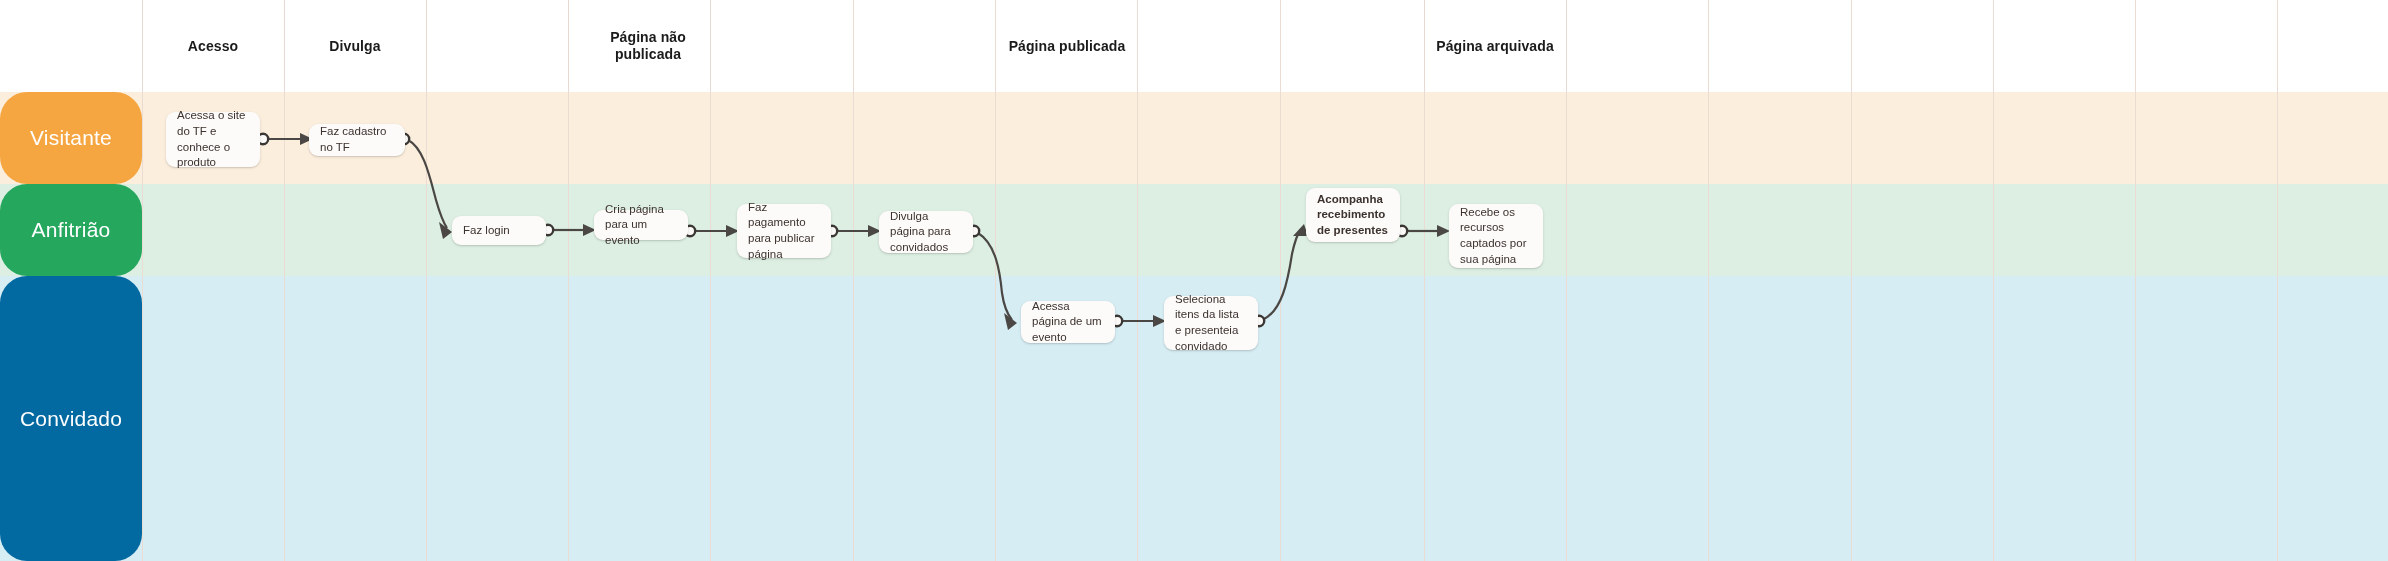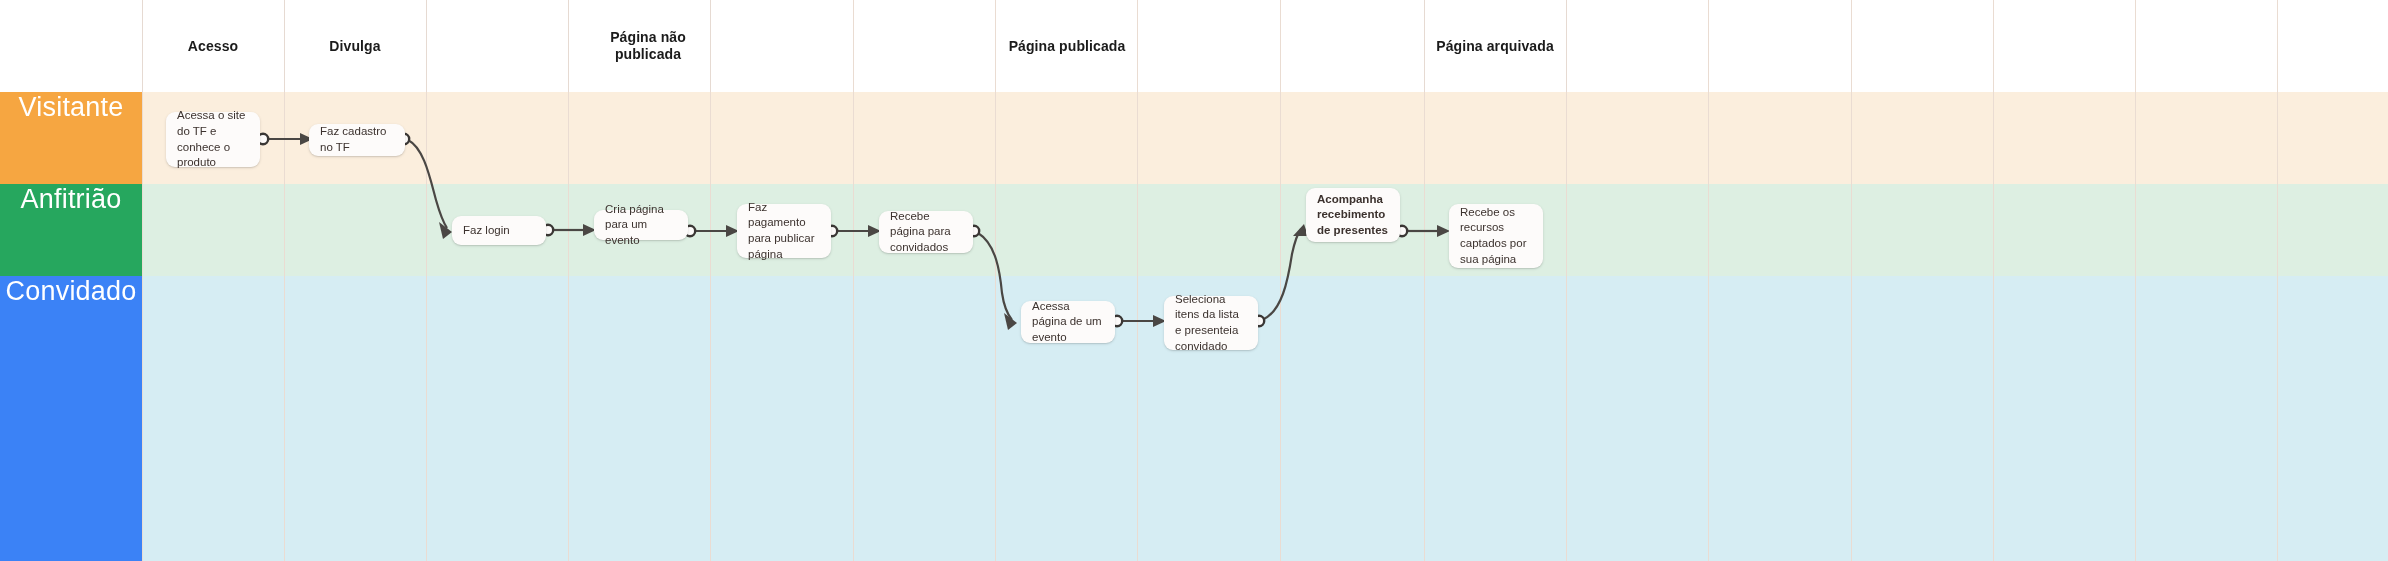--- a/index.html
+++ b/index.html
@@ -66,30 +66,31 @@
     padding: 0 6px;
     box-sizing: border-box;
   }
 
   
   .lane-label {
     position: absolute;
     left: 0;
     width: 142px;
     display: flex;
-    align-items: flex-start;
+    align-items: center;
     justify-content: center;
     color: #ffffff;
-    font-size: 27px;
+    font-size: 21px;
     font-weight: 400;
     letter-spacing: 0.2px;
+    border-radius: 27px;
   }
   .lane-label.visitante { background: #F6A641; }
   .lane-label.anfitriao { background: #26A75E; }
-  .lane-label.convidado { background: #3b82f6; }
+  .lane-label.convidado { background: #0369a1; }
 
   
   .node {
     position: absolute;
     background: #FDFBFA;
     border-radius: 9px;
     box-shadow: 0 1px 3px rgba(0,0,0,0.13), 0 1px 1px rgba(0,0,0,0.07);
     display: flex;
     align-items: center;
     box-sizing: border-box;
@@ -242,21 +243,21 @@
   <div class="node" style="left:452px;top:216px;width:94px;height:29px;">
     <span>Faz login</span>
   </div>
   <div class="node" style="left:594px;top:210px;width:94px;height:30px;">
     <span>Cria página para um evento</span>
   </div>
   <div class="node" style="left:737px;top:204px;width:94px;height:54px;">
     <span>Faz pagamento para publicar página</span>
   </div>
   <div class="node" style="left:879px;top:211px;width:94px;height:42px;">
-    <span>Recebe página para convidados</span>
+    <span>Divulga página para convidados</span>
   </div>
   <div class="node" style="left:1021px;top:301px;width:94px;height:42px;">
     <span>Acessa página de um evento</span>
   </div>
   <div class="node" style="left:1164px;top:296px;width:94px;height:54px;">
     <span>Seleciona itens da lista e presenteia convidado</span>
   </div>
   <div class="node" style="left:1306px;top:188px;width:94px;height:54px;font-weight:bold;">
     <span>Acompanha recebimento de presentes</span>
   </div>

